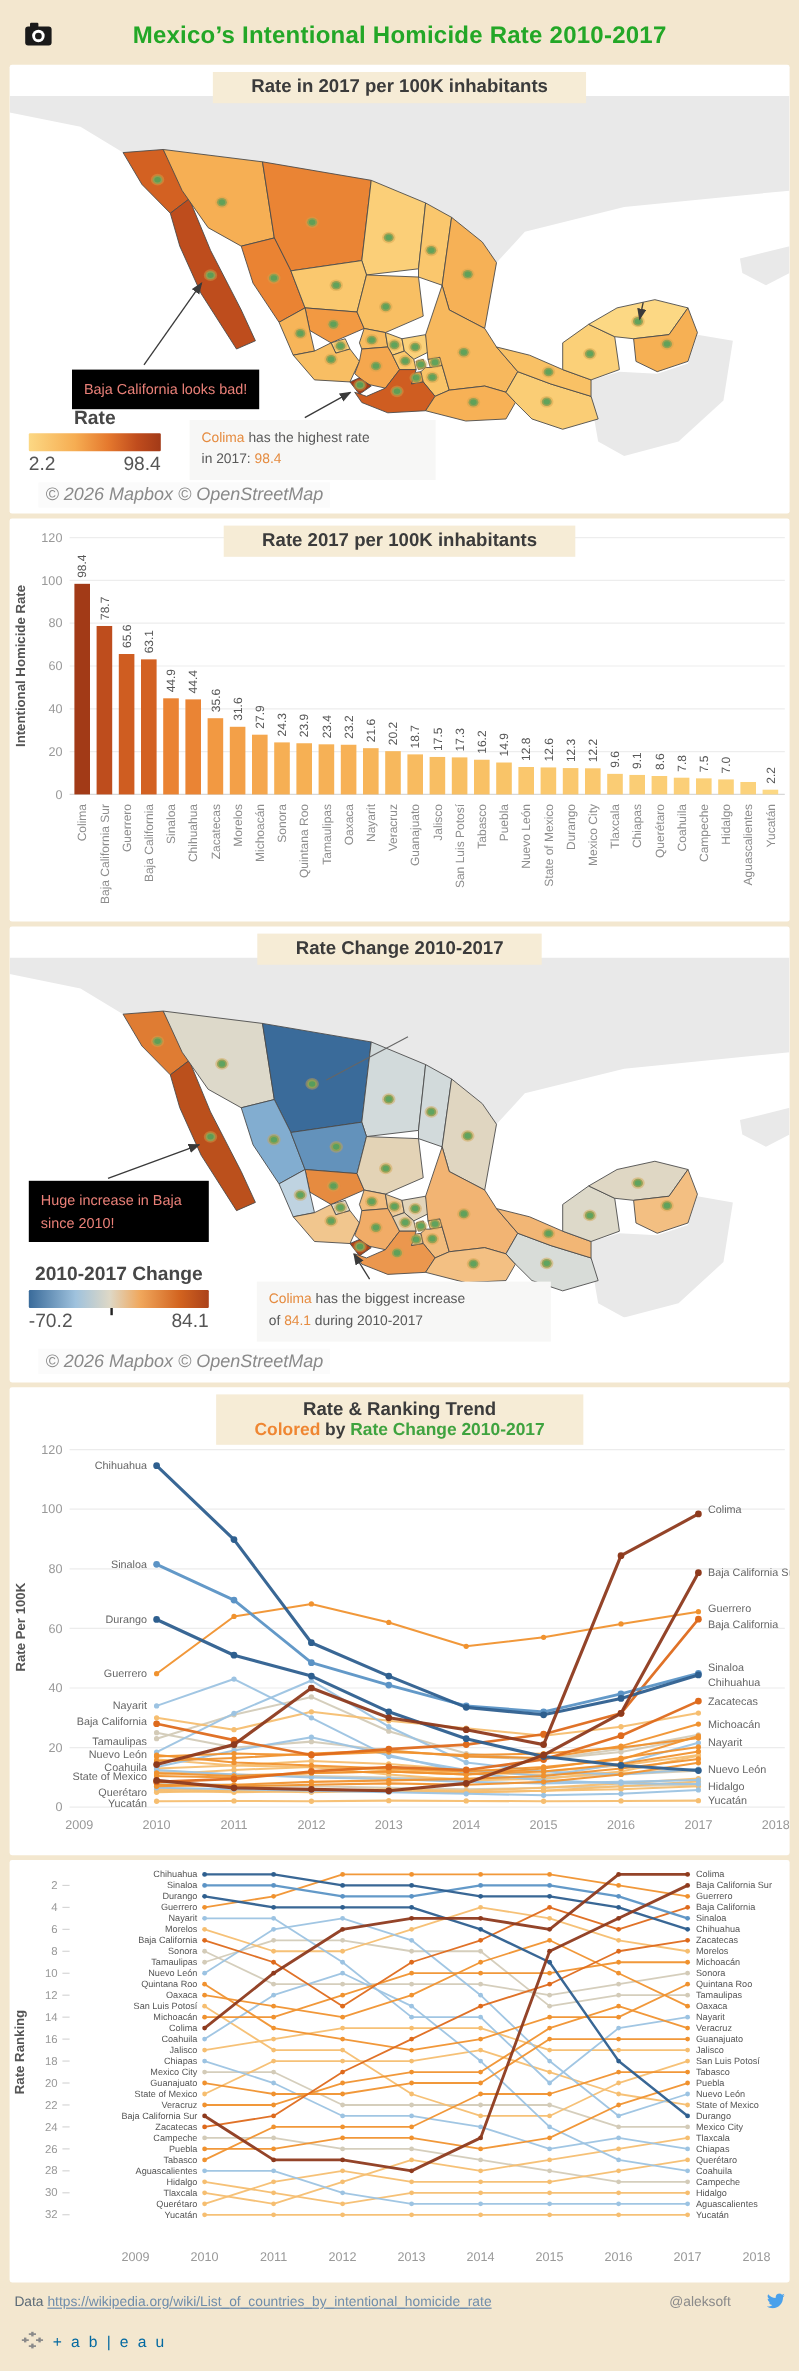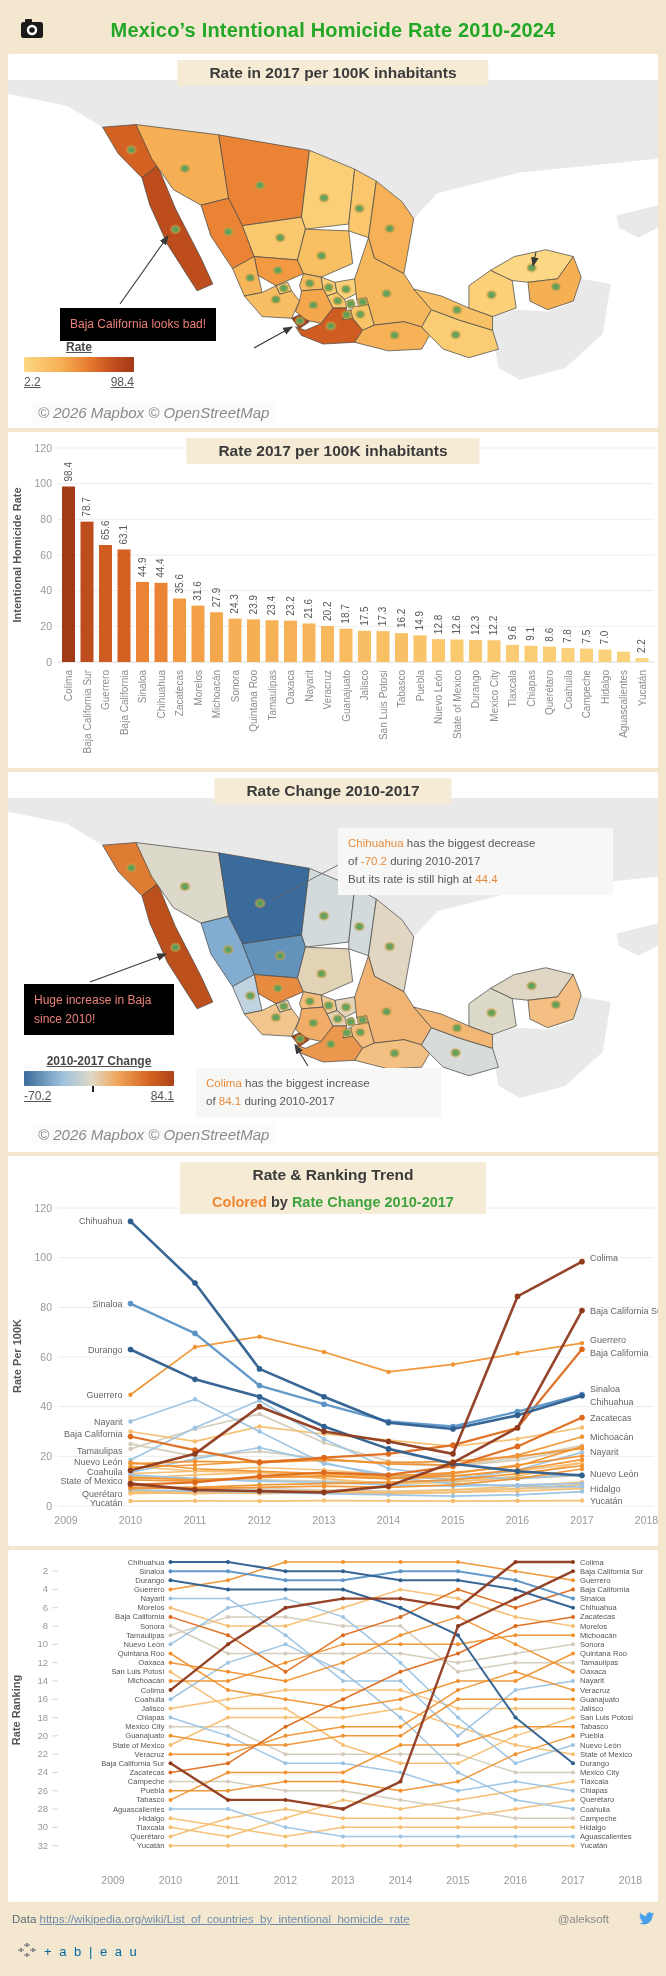--- a/index.html
+++ b/index.html
@@ -3,24 +3,24 @@
 <meta charset="utf-8">
 <style>
   html,body{margin:0;padding:0;background:#f3e7cf;font-family:"Liberation Sans",sans-serif;}
   .page{width:666px;padding:6px 8px 0;box-sizing:border-box;position:relative;}
   header{position:relative;height:48px;display:flex;align-items:center;justify-content:center;}
   .cam{position:absolute;left:12px;top:12px;}
   h1{margin:0;font-size:20px;font-weight:bold;color:#23a727;letter-spacing:.2px;}
   .panel{position:relative;width:650px;background:#fff;margin-bottom:4px;border-radius:2px;overflow:hidden;}
   .chip{position:absolute;top:6px;left:50%;transform:translateX(-50%);background:#f6ecd6;padding:4px 32px;
         font-size:15.5px;font-weight:bold;color:#3b3b3b;white-space:nowrap;z-index:6;text-align:center;}
-  .chip .sub{font-size:14.5px;margin-top:10px;}
+  .chip .sub{font-size:14.5px;margin-top:0;}
   .mapsvg{position:absolute;left:0;top:26px;}
   .overlay{position:absolute;left:0;top:0;pointer-events:none;z-index:5;}
-  .legend{position:absolute;z-index:6;font-size:12px;color:#555;text-decoration:underline;}
+  .legend{position:absolute;z-index:6;font-size:16px;color:#555;}
   .legend .lt{font-weight:bold;color:#474747;text-align:center;margin-bottom:3px;}
   .lbar{height:15px;border-radius:1px;}
   .lbar1{width:110px;background:linear-gradient(to right,#fcd884,#f6ad52 35%,#e5792e 60%,#c04c1d 82%,#a23a17);}
   .lbar2{width:150px;background:linear-gradient(to right,#3a6b9a,#9fc2dd 26%,#ded8c6 45%,#f0a75c 62%,#d2631f 84%,#ab421a);position:relative;}
   .lbar2 .zt{position:absolute;left:45%;bottom:-6px;width:2px;height:6px;background:#222;}
   .lrow{display:flex;justify-content:space-between;margin-top:3px;}
   .attr{position:absolute;left:24px;z-index:6;background:rgba(250,250,250,.85);color:#8a8a8a;font-size:15px;padding:2px 6px;font-style:italic;}
   .ann{position:absolute;background:#f7f7f6;padding:7px 10px;font-size:11.5px;color:#595959;line-height:1.55;z-index:6;}
   .ann .kw,.ann .val{color:#e58b3f;}
   .ann-pink{color:#ea8078;background:#000000;font-size:12px;}
@@ -39,21 +39,21 @@
 
   <header>
     <span class="cam">
       <svg width="24" height="22" viewBox="0 0 24 22">
         <rect x="5" y="1" width="7" height="5" rx="1" fill="#1a1a1a"></rect>
         <rect x="1" y="4" width="22" height="16" rx="2.5" fill="#1a1a1a"></rect>
         <circle cx="12" cy="12" r="5.2" fill="#ffffff"></circle>
         <circle cx="12" cy="12" r="2.8" fill="#1a1a1a"></circle>
       </svg>
     </span>
-    <h1>Mexico’s Intentional Homicide Rate 2010-2024</h1>
+    <h1>Mexico’s Intentional Homicide Rate 2010-2017</h1>
   </header>
 
   <section class="panel" style="height:374px">
     <svg id="map1" class="mapsvg" width="650" height="300" viewBox="0 0 660 350" preserveAspectRatio="none">
         <polygon points="0,0 660,0 660,92 520,108 436,132 412,162 400,142 374,118 352,104 306,82 214,64 96,55 60,30 0,16" fill="#e9e9e9"></polygon>
         <polygon points="618,158 660,146 660,172 640,184 620,172" fill="#e9e9e9"></polygon>
         <polygon points="498,336 492,296 492,276 516,268 548,270 574,260 582,232 612,238 604,296 566,336 520,350" fill="#e9e9e9"></polygon>
         <polygon points="96,55 130,52 152,100 136,114 112,86" fill="rgb(211,97,34)" stroke="#4a4a4a" stroke-width="0.8" stroke-linejoin="round"></polygon>
         <polygon points="136,114 152,100 170,150 196,208 208,238 192,246 162,192 144,146" fill="rgb(190,77,29)" stroke="#4a4a4a" stroke-width="0.8" stroke-linejoin="round"></polygon>
         <polygon points="130,52 214,64 224,138 196,146 168,128 146,92" fill="rgb(246,175,84)" stroke="#4a4a4a" stroke-width="0.8" stroke-linejoin="round"></polygon>
@@ -124,20 +124,24 @@
       <defs>
           <marker id="ar1" markerWidth="9" markerHeight="8" refX="8" refY="3.5" orient="auto">
             <path d="M0,0 L9,3.5 L0,7 Z" fill="#3a3a3a"></path>
           </marker>
         </defs>
       <line x1="112" y1="250" x2="160" y2="182" stroke="#3a3a3a" stroke-width="1.1" marker-end="url(#ar1)"></line>
       <line x1="528" y1="198" x2="525" y2="212" stroke="#3a3a3a" stroke-width="1.1" marker-end="url(#ar1)"></line>
       <line x1="246" y1="294" x2="284" y2="273" stroke="#3a3a3a" stroke-width="1.1" marker-end="url(#ar1)"></line>
     </svg>
     <div class="ann ann-pink" style="left:52px;top:254px">Baja California looks bad!</div>
+    <div class="ann" style="left:150px;top:296px;width:185px">
+      <span class="kw">Colima</span><span> has the highest rate</span><br>
+      <span>in 2017: </span><span class="val">98.4</span>
+    </div>
     <div class="legend" style="left:16px;top:286px;width:110px">
       <div class="lt">Rate</div>
       <div class="lbar lbar1"></div>
       <div class="lrow">
         <span>2.2</span>
         <span>98.4</span>
       </div>
     </div>
     <div class="attr" style="top:348px">© 2026 Mapbox © OpenStreetMap</div>
   </section>
@@ -332,27 +336,22 @@
     <svg class="overlay" width="650" height="380">
       <defs>
           <marker id="ar2" markerWidth="9" markerHeight="8" refX="8" refY="3.5" orient="auto">
             <path d="M0,0 L9,3.5 L0,7 Z" fill="#3a3a3a"></path>
           </marker>
         </defs>
       <line x1="332" y1="92" x2="264" y2="128" stroke="#666" stroke-width="0.9"></line>
       <line x1="82" y1="210" x2="158" y2="182" stroke="#3a3a3a" stroke-width="1.1" marker-end="url(#ar2)"></line>
       <line x1="300" y1="294" x2="287" y2="273" stroke="#3a3a3a" stroke-width="1.1" marker-end="url(#ar2)"></line>
     </svg>
-    <div class="ann" style="left:330px;top:56px;width:255px">
-      <span class="kw">Chihuahua</span><span> has the biggest decrease</span><br>
-      <span>of </span><span class="val">-70.2</span><span> during 2010-2017</span><br>
-      <span>But its rate is still high at </span><span class="val">44.4</span>
-    </div>
     <div class="ann ann-pink" style="left:16px;top:212px;width:130px">Huge increase in Baja since 2010!</div>
-    <div class="ann" style="left:188px;top:296px;width:225px">
+    <div class="ann" style="left:206px;top:296px;width:225px">
       <span class="kw">Colima</span><span> has the biggest increase</span><br>
       <span>of </span><span class="val">84.1</span><span> during 2010-2017</span>
     </div>
     <div class="legend" style="left:16px;top:282px;width:150px">
       <div class="lt">2010-2017 Change</div>
       <div class="lbar lbar2">
           <div class="zt"></div>
         </div>
       <div class="lrow">
         <span>-70.2</span>

